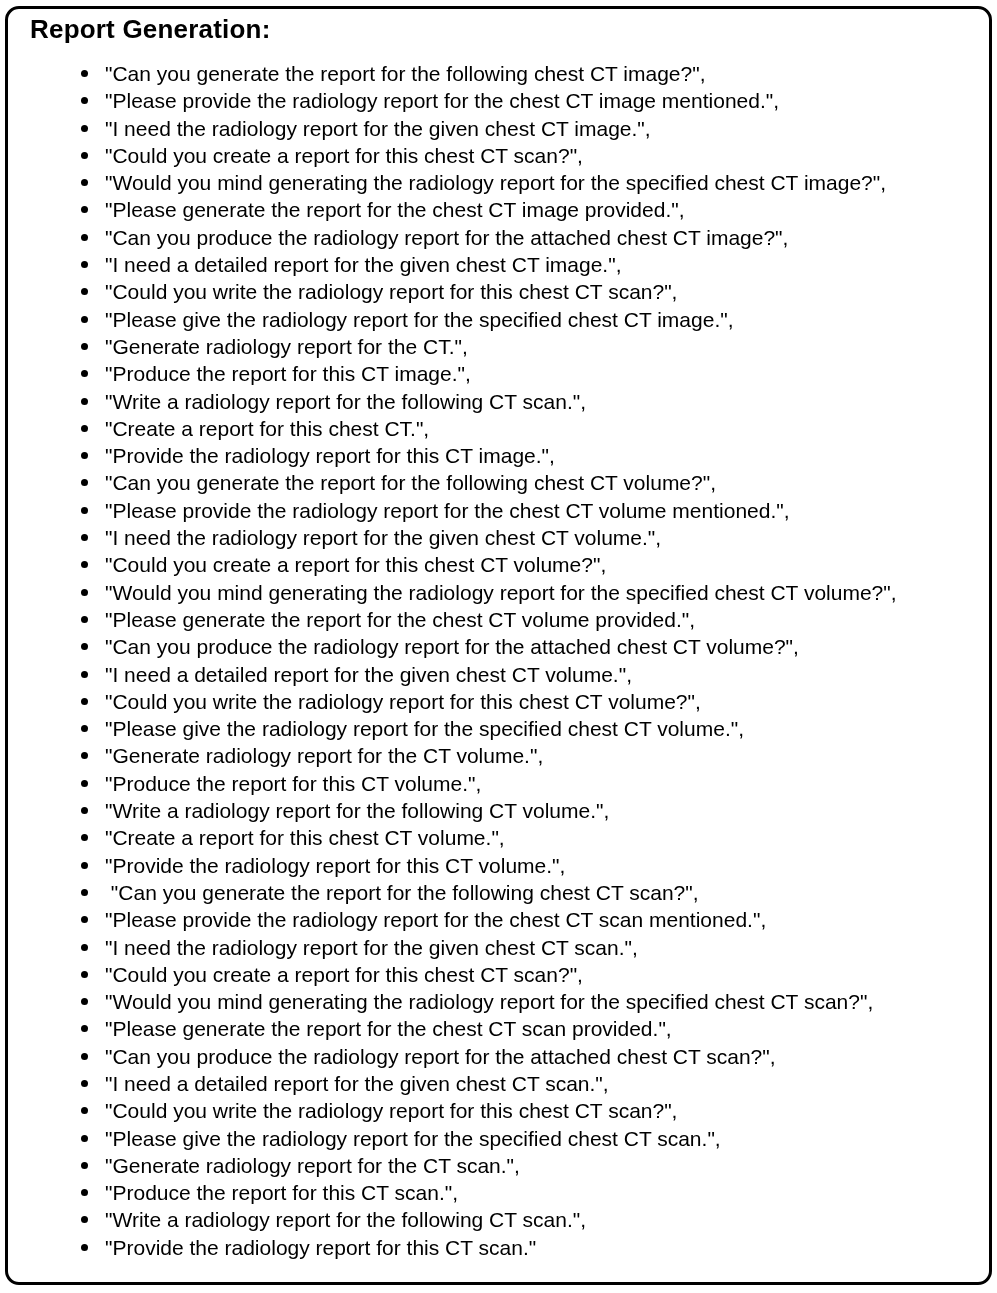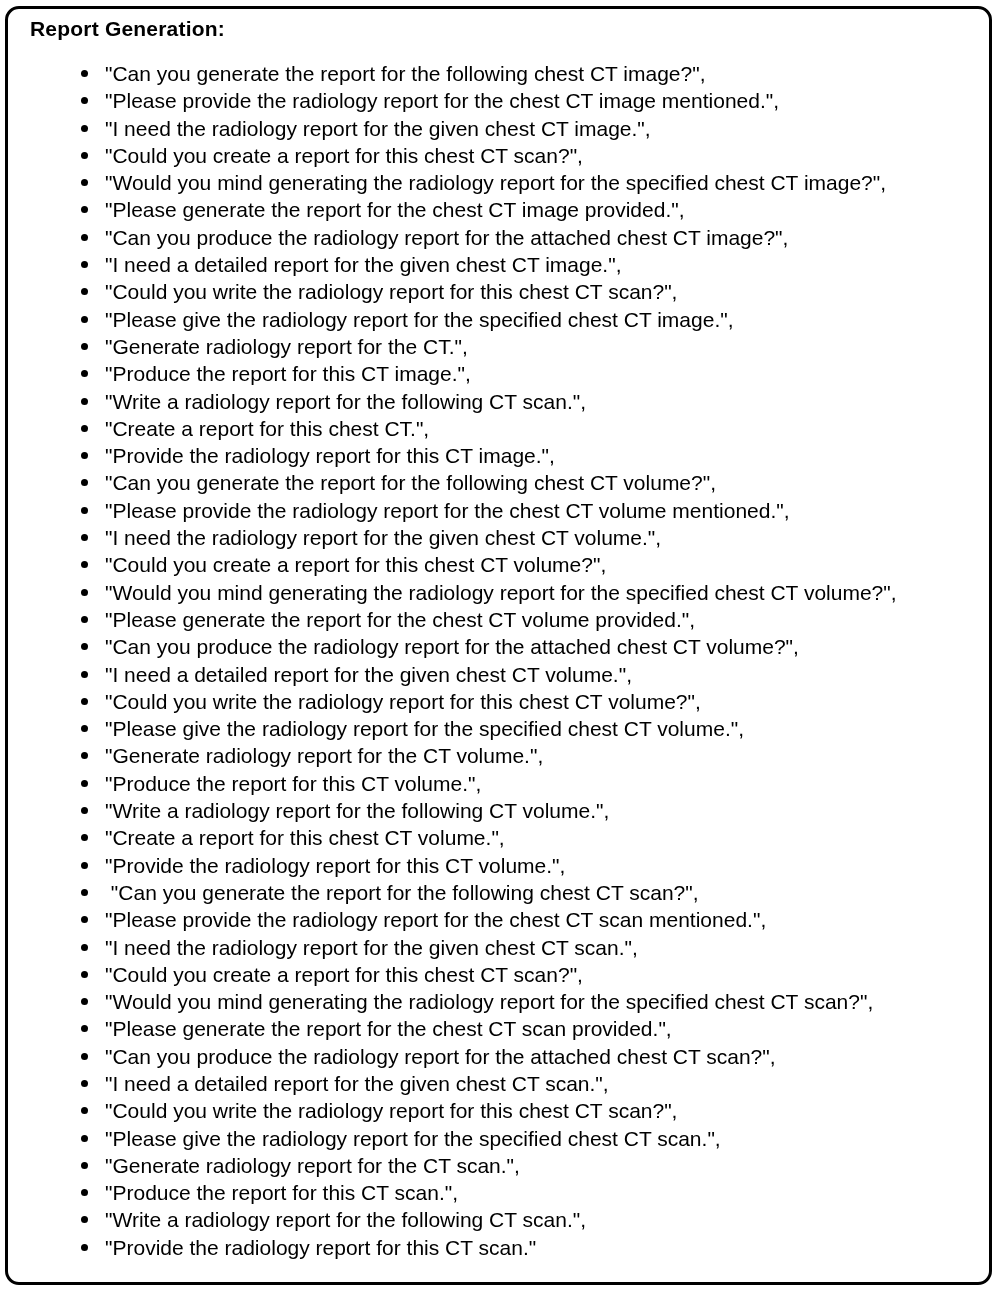--- a/index.html
+++ b/index.html
@@ -21,21 +21,21 @@
     width: 987px;
     height: 1279px;
     box-sizing: border-box;
     border: 3px solid #000000;
     border-radius: 14px;
     background: #ffffff;
     overflow: hidden;
   }
   .title {
     margin: 7px 0 0 22px;
-    font-size: 21px;
+    font-size: 26px;
     font-weight: bold;
     line-height: 26px;
     letter-spacing: 0.2px;
   }
   ul.prompt-list {
     margin: 18px 0 0 0;
     padding: 0;
     list-style: none;
   }
   ul.prompt-list li {

